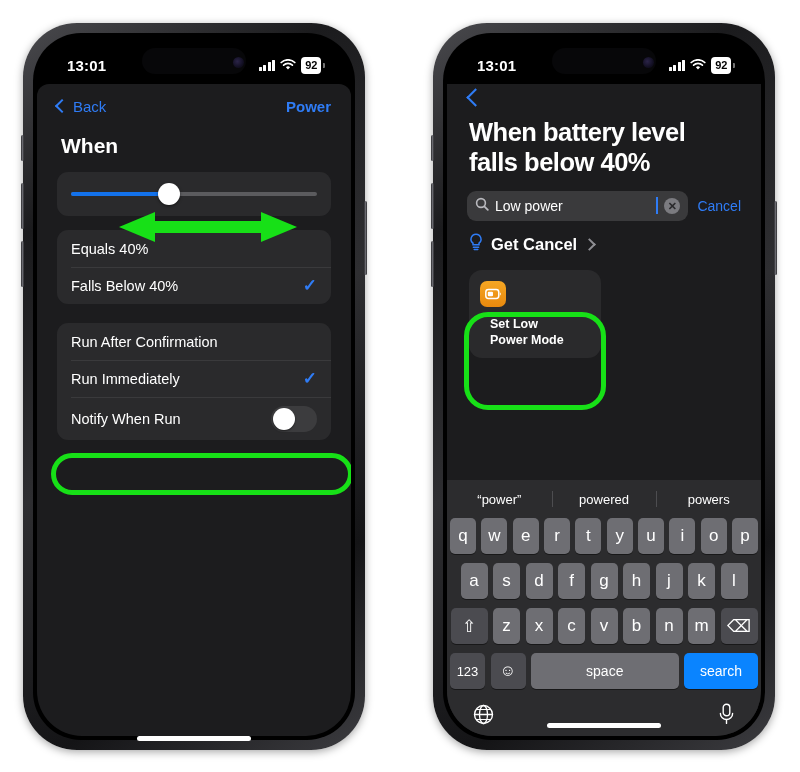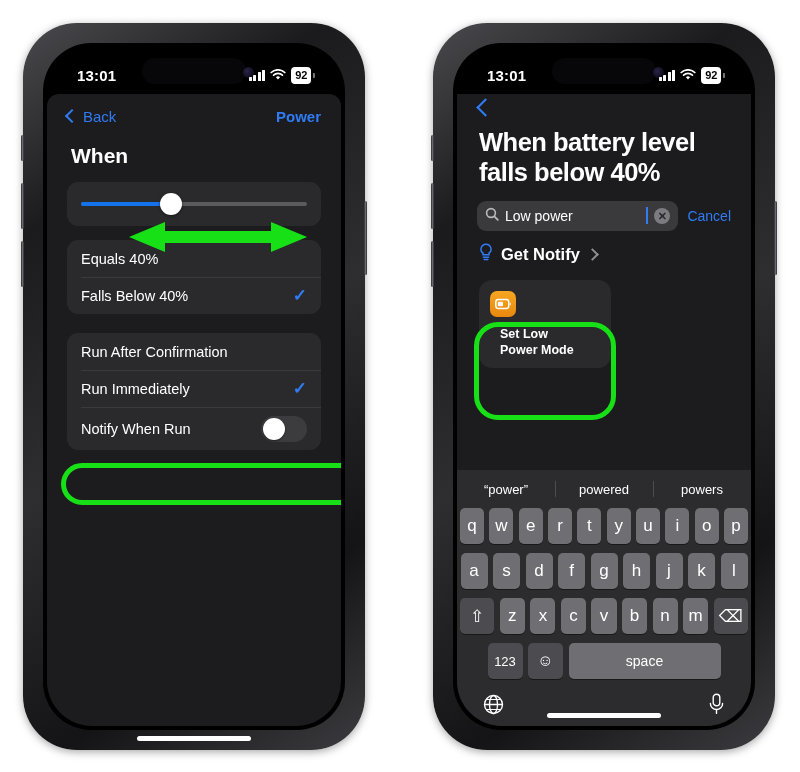--- a/index.html
+++ b/index.html
@@ -17,21 +17,21 @@
   }
 
   
   .phone {
     position: absolute;
     top: 23px;
     width: 342px;
     height: 727px;
     border-radius: 54px;
     background: linear-gradient(145deg, #4a4a4e 0%, #1b1b1d 22%, #2e2e31 50%, #141416 78%, #3c3c40 100%);
-    padding: 20px;
+    padding: 10px;
     box-sizing: border-box;
     box-shadow: 0 2px 8px rgba(0,0,0,0.35);
   }
   .phone.left  { left: 23px; }
   .phone.right { left: 433px; }
 
   .bezel {
     width: 100%;
     height: 100%;
     border-radius: 48px;
@@ -596,21 +596,21 @@
         </div>
 
         <div class="get-started">
           <span>
             <svg width="14" height="19" viewBox="0 0 14 19">
               <path d="M7 1.2a5 5 0 0 0-3 9v1.6h6v-1.6a5 5 0 0 0-3-9z" stroke="#2f7cf6" stroke-width="1.5" fill="none"></path>
               <line x1="4.4" y1="14.3" x2="9.6" y2="14.3" stroke="#2f7cf6" stroke-width="1.5" stroke-linecap="round"></line>
               <line x1="5.2" y1="16.6" x2="8.8" y2="16.6" stroke="#2f7cf6" stroke-width="1.5" stroke-linecap="round"></line>
             </svg>
           </span>
-          <span class="gs-label">Get Notify</span>
+          <span class="gs-label">Get Cancel</span>
           <span class="gs-chev"></span>
         </div>
 
         <div class="result-card">
           <div class="app-icon">
             <svg width="17" height="12" viewBox="0 0 17 12">
               <rect x="0.8" y="1.6" width="13" height="8.8" rx="2.6" stroke="#ffffff" stroke-width="1.5" fill="none"></rect>
               <rect x="2.8" y="3.7" width="5.2" height="4.6" rx="1.1" fill="#ffffff"></rect>
               <path d="M15.2 4.6v2.8a1.6 1.6 0 0 0 0-2.8z" fill="#ffffff"></path>
             </svg>
@@ -665,20 +665,21 @@
             <div class="key">b</div>
             <div class="key">n</div>
             <div class="key">m</div>
             <div class="key wide">⌫</div>
           </div>
 
           <div class="krow">
             <div class="key num">123</div>
             <div class="key emoji">☺</div>
             <div class="key space">space</div>
+            <div class="key search">search</div>
           </div>
 
           <div class="kbd-bottom">
             <span>
               <svg width="21" height="21" viewBox="0 0 21 21">
                 <circle cx="10.5" cy="10.5" r="9" stroke="#fff" stroke-width="1.4" fill="none"></circle>
                 <ellipse cx="10.5" cy="10.5" rx="4" ry="9" stroke="#fff" stroke-width="1.3" fill="none"></ellipse>
                 <line x1="1.5" y1="10.5" x2="19.5" y2="10.5" stroke="#fff" stroke-width="1.3"></line>
                 <line x1="3" y1="5.5" x2="18" y2="5.5" stroke="#fff" stroke-width="1.1"></line>
                 <line x1="3" y1="15.5" x2="18" y2="15.5" stroke="#fff" stroke-width="1.1"></line>

